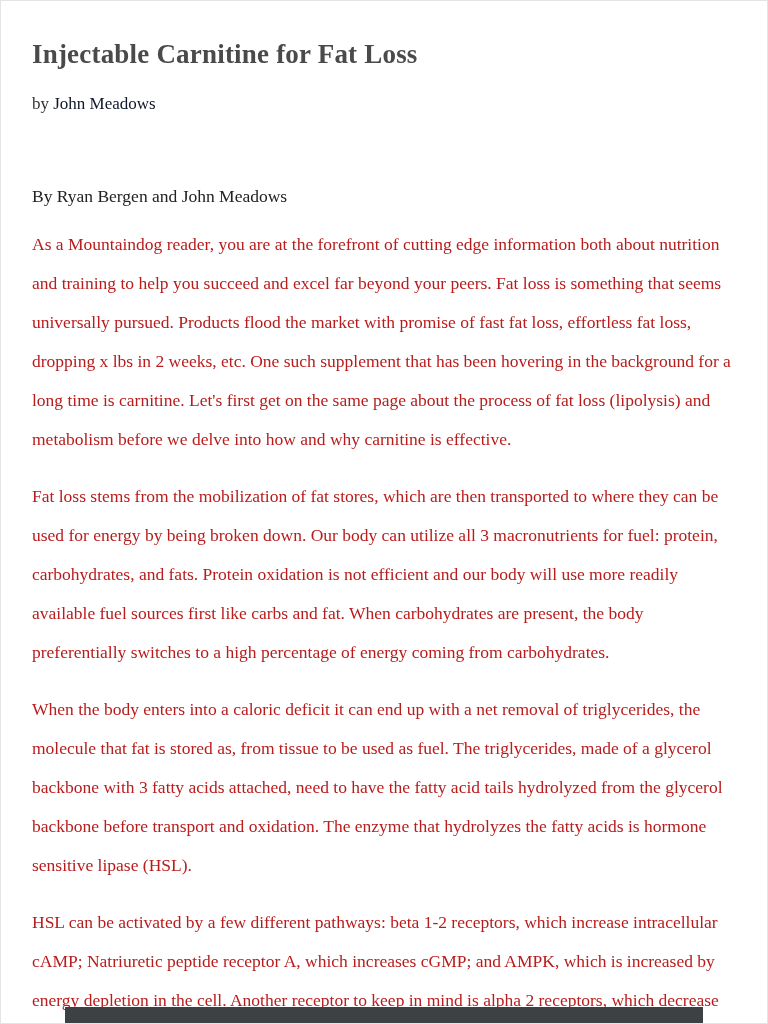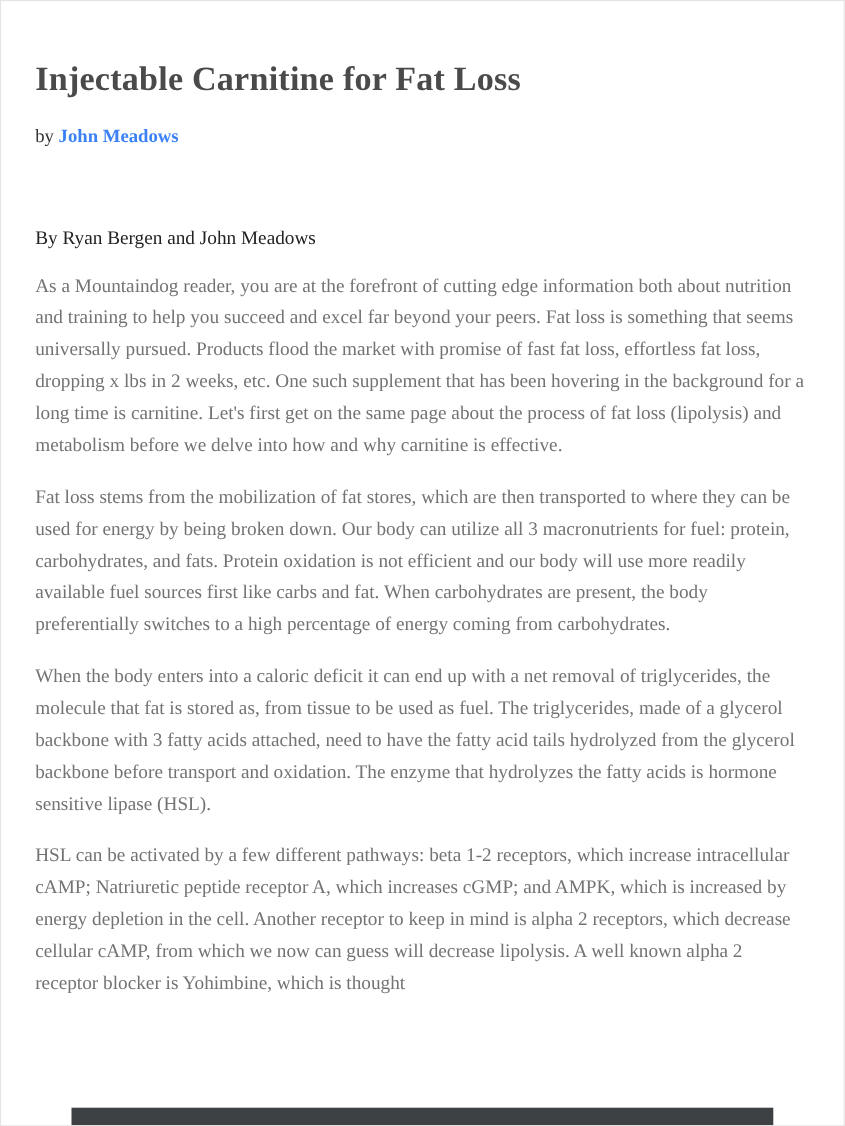--- a/index.html
+++ b/index.html
@@ -13,66 +13,66 @@
     position: relative;
     overflow: hidden;
     box-sizing: border-box;
     border: 1px solid #e4e4e4;
     font-family: "Liberation Serif", "DejaVu Serif", serif;
   }
   .page-content {
     padding: 24px 31px 0 31px;
   }
   .article-title {
-    font-size: 31px;
+    font-size: 27px;
     font-weight: 700;
     color: #4a4a4a;
-    margin: 28px 0 0 0;
+    margin: 13px 0 0 0;
     letter-spacing: 0.2px;
     line-height: 1.2;
   }
   .byline {
     margin-top: 24px;
     font-size: 17px;
     color: #333333;
   }
   .byline a {
     text-decoration: none;
     cursor: pointer;
   }
   .coauthor-byline {
     margin-top: 72px;
     font-size: 17.5px;
     color: #222222;
   }
   p.body-paragraph {
     font-size: 17.5px;
-    line-height: 29px;
-    color: #737373;
+    line-height: 39px;
+    color: #b91c1c;
     margin: 18px 0 0 0;
     text-align: left;
   }
   .next-page-edge {
     position: absolute;
     left: 64px;
     right: 64px;
     bottom: 0;
     height: 16px;
     background: #3e4144;
   }
 </style>
 </head>
 <body>
 
 <div class="page-content">
 
   <h1 class="article-title">Injectable Carnitine for Fat Loss</h1>
 
   <div class="byline">
-    <span>by </span><a href="#" style="color:#3b82f6;font-weight:bold;">John Meadows</a>
+    <span>by </span><a href="#" style="color:#0f172a;">John Meadows</a>
   </div>
 
   <div class="coauthor-byline">By Ryan Bergen and John Meadows</div>
 
   <p class="body-paragraph">As a Mountaindog reader, you are at the forefront of cutting edge information both about nutrition and training to help you succeed and excel far beyond your peers. Fat loss is something that seems universally pursued. Products flood the market with promise of fast fat loss, effortless fat loss, dropping x lbs in 2 weeks, etc. One such supplement that has been hovering in the background for a long time is carnitine. Let's first get on the same page about the process of fat loss (lipolysis) and metabolism before we delve into how and why carnitine is effective.</p>
 
   <p class="body-paragraph">Fat loss stems from the mobilization of fat stores, which are then transported to where they can be used for energy by being broken down. Our body can utilize all 3 macronutrients for fuel: protein, carbohydrates, and fats. Protein oxidation is not efficient and our body will use more readily available fuel sources first like carbs and fat. When carbohydrates are present, the body preferentially switches to a high percentage of energy coming from carbohydrates.</p>
 
   <p class="body-paragraph">When the body enters into a caloric deficit it can end up with a net removal of triglycerides, the molecule that fat is stored as, from tissue to be used as fuel. The triglycerides, made of a glycerol backbone with 3 fatty acids attached, need to have the fatty acid tails hydrolyzed from the glycerol backbone before transport and oxidation. The enzyme that hydrolyzes the fatty acids is hormone sensitive lipase (HSL).</p>
 

